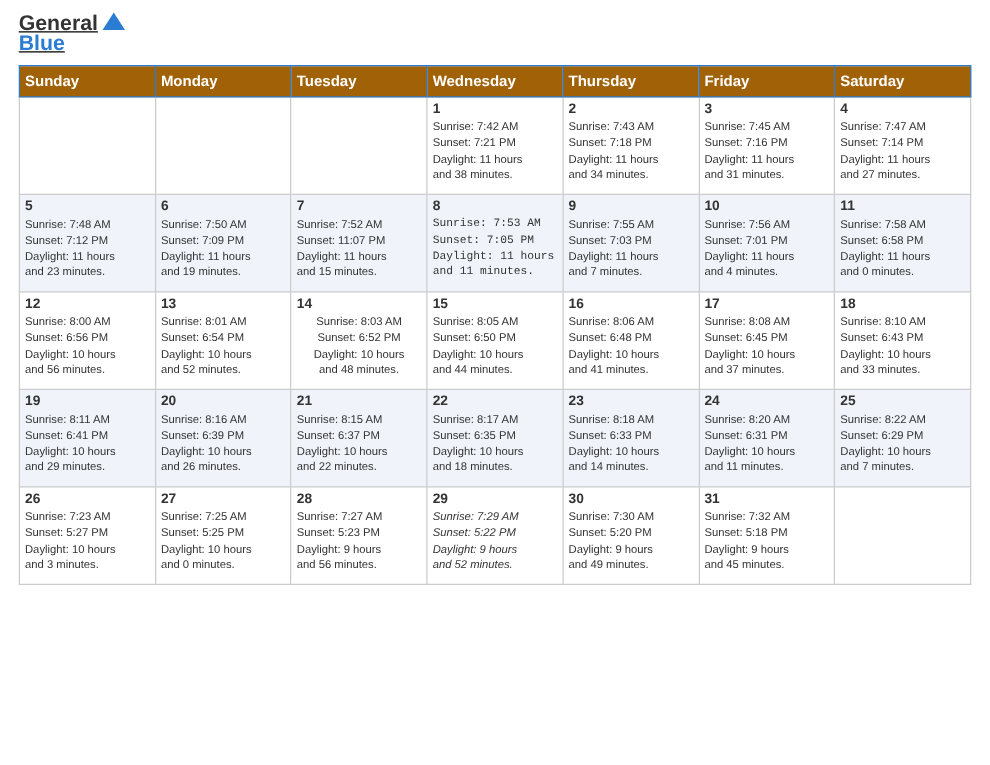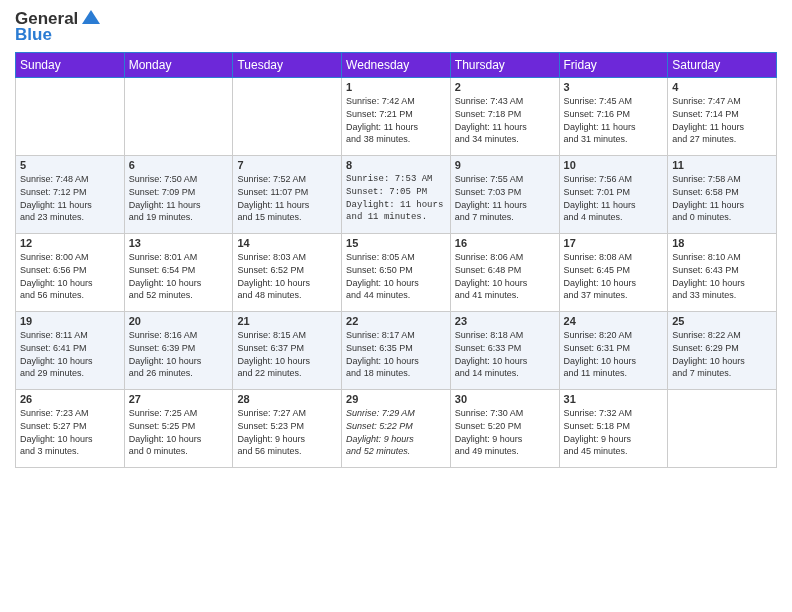--- a/index.html
+++ b/index.html
@@ -17,20 +17,21 @@
     }
     .header {
       display: flex;
       justify-content: space-between;
       align-items: flex-start;
       margin-bottom: 8px;
     }
     .logo {
       display: flex;
       align-items: center;
+      text-decoration: underline;
     }
     .logo-text {
       font-size: 18px;
       font-weight: bold;
       color: #333;
       line-height: 1.1;
     }
     .title-block {
       text-align: right;
     }
@@ -43,24 +44,24 @@
     .location {
       font-size: 14px;
       color: #555;
     }
     .calendar {
       width: 100%;
       border-collapse: collapse;
       border: 1px solid #ccc;
     }
     .calendar th {
-      background-color: #6d28d9;
+      background-color: #a16207;
       color: #fff;
       font-size: 12px;
-      font-weight: normal;
+      font-weight: bold;
       padding: 5px 4px;
       text-align: left;
       border: 1px solid #2b7cd3;
     }
     .calendar td {
       width: calc(100% / 7);
       vertical-align: top;
       padding: 3px 4px;
       border: 1px solid #ccc;
       font-size: 9.5px;
@@ -215,21 +216,21 @@
           </td>
           <td>
             <span class="day-number">13</span>
             <div class="day-info" style="white-space: pre-line;">Sunrise: 8:01 AM
 Sunset: 6:54 PM
 Daylight: 10 hours
 and 52 minutes.</div>
           </td>
           <td>
             <span class="day-number">14</span>
-            <div class="day-info" style="white-space: pre-line;">Sunrise: 8:03 AM
+            <div class="day-info" style="white-space: pre-line; text-align: center;">Sunrise: 8:03 AM
 Sunset: 6:52 PM
 Daylight: 10 hours
 and 48 minutes.</div>
           </td>
           <td>
             <span class="day-number">15</span>
             <div class="day-info" style="white-space: pre-line;">Sunrise: 8:05 AM
 Sunset: 6:50 PM
 Daylight: 10 hours
 and 44 minutes.</div>

